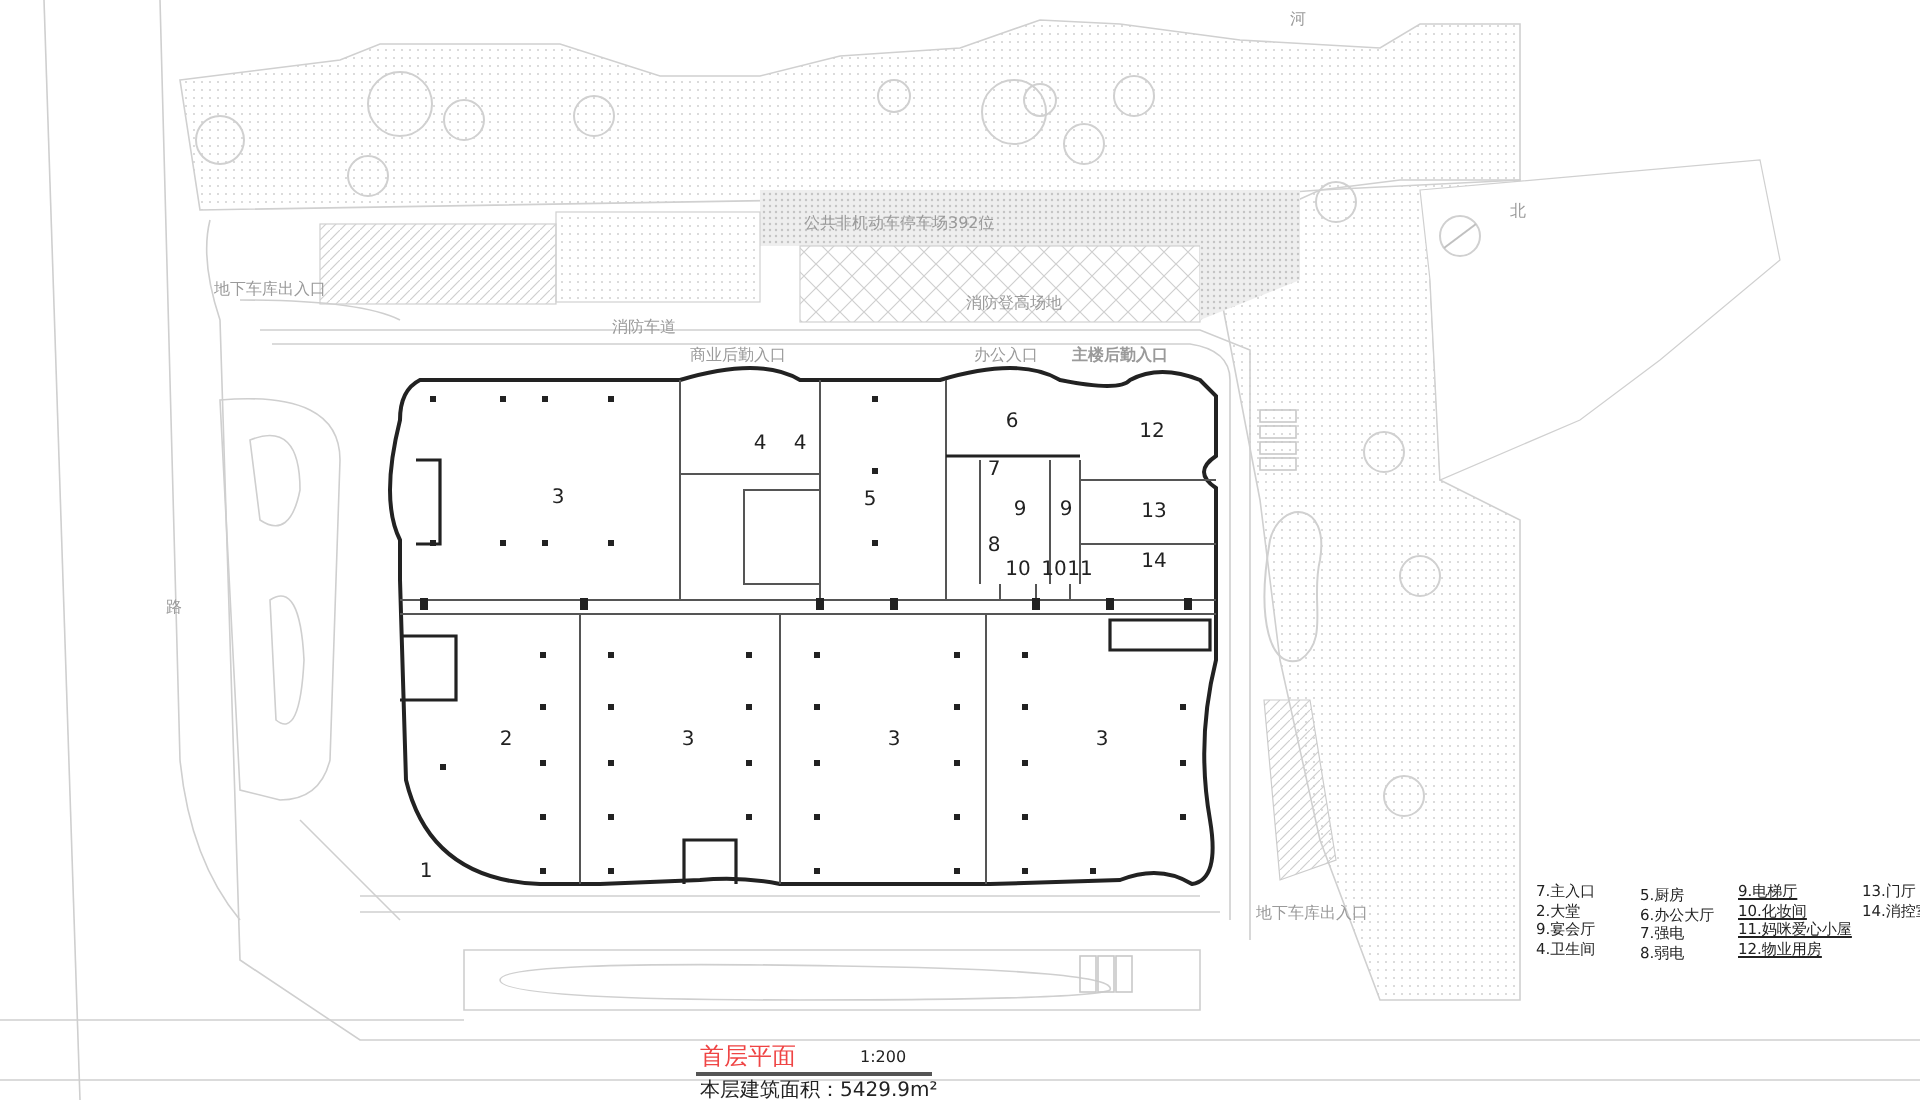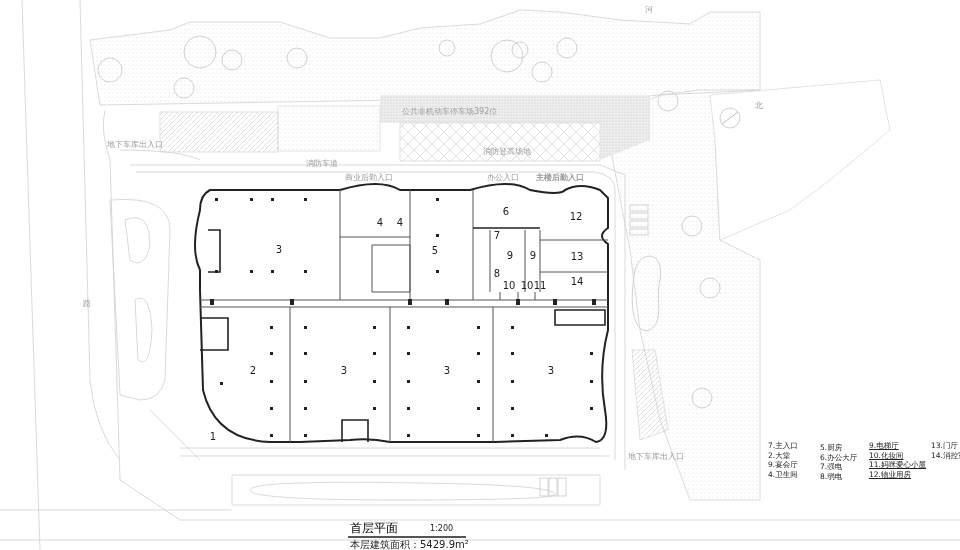--- a/index.html
+++ b/index.html
@@ -3,21 +3,21 @@
 <meta charset="utf-8">
 <style>
   html,body{margin:0;padding:0;background:#fff;}
   body{width:960px;height:550px;position:relative;overflow:hidden;font-family:"DejaVu Sans",sans-serif;}
   #plan{position:absolute;left:0;top:0;}
   .lbl{position:absolute;font-size:8px;color:#9a9a9a;white-space:nowrap;}
   .room{position:absolute;font-size:10px;color:#222;transform:translate(-50%,-50%);}
   .legend{position:absolute;left:768px;top:441px;font-size:7.5px;color:#222;}
   .legend .col{position:absolute;top:0;}
   .legend .item{height:9.5px;line-height:9.5px;white-space:nowrap;}
-  .title{position:absolute;left:350px;top:520px;font-size:12px;color:#000000;}
+  .title{position:absolute;left:350px;top:520px;font-size:12px;color:#ef4444;}
   .scale{position:absolute;left:430px;top:524px;font-size:8px;color:#222;}
   .title-line{position:absolute;left:348px;top:536px;width:118px;height:1.5px;background:#555;}
   .area{position:absolute;left:350px;top:538px;font-size:10px;color:#222;white-space:nowrap;}
 </style>
 </head>
 <body>
 
 <svg id="plan" width="960" height="550" viewBox="0 0 960 550">
   <defs>
     <pattern id="dots" width="4" height="4" patternUnits="userSpaceOnUse">

